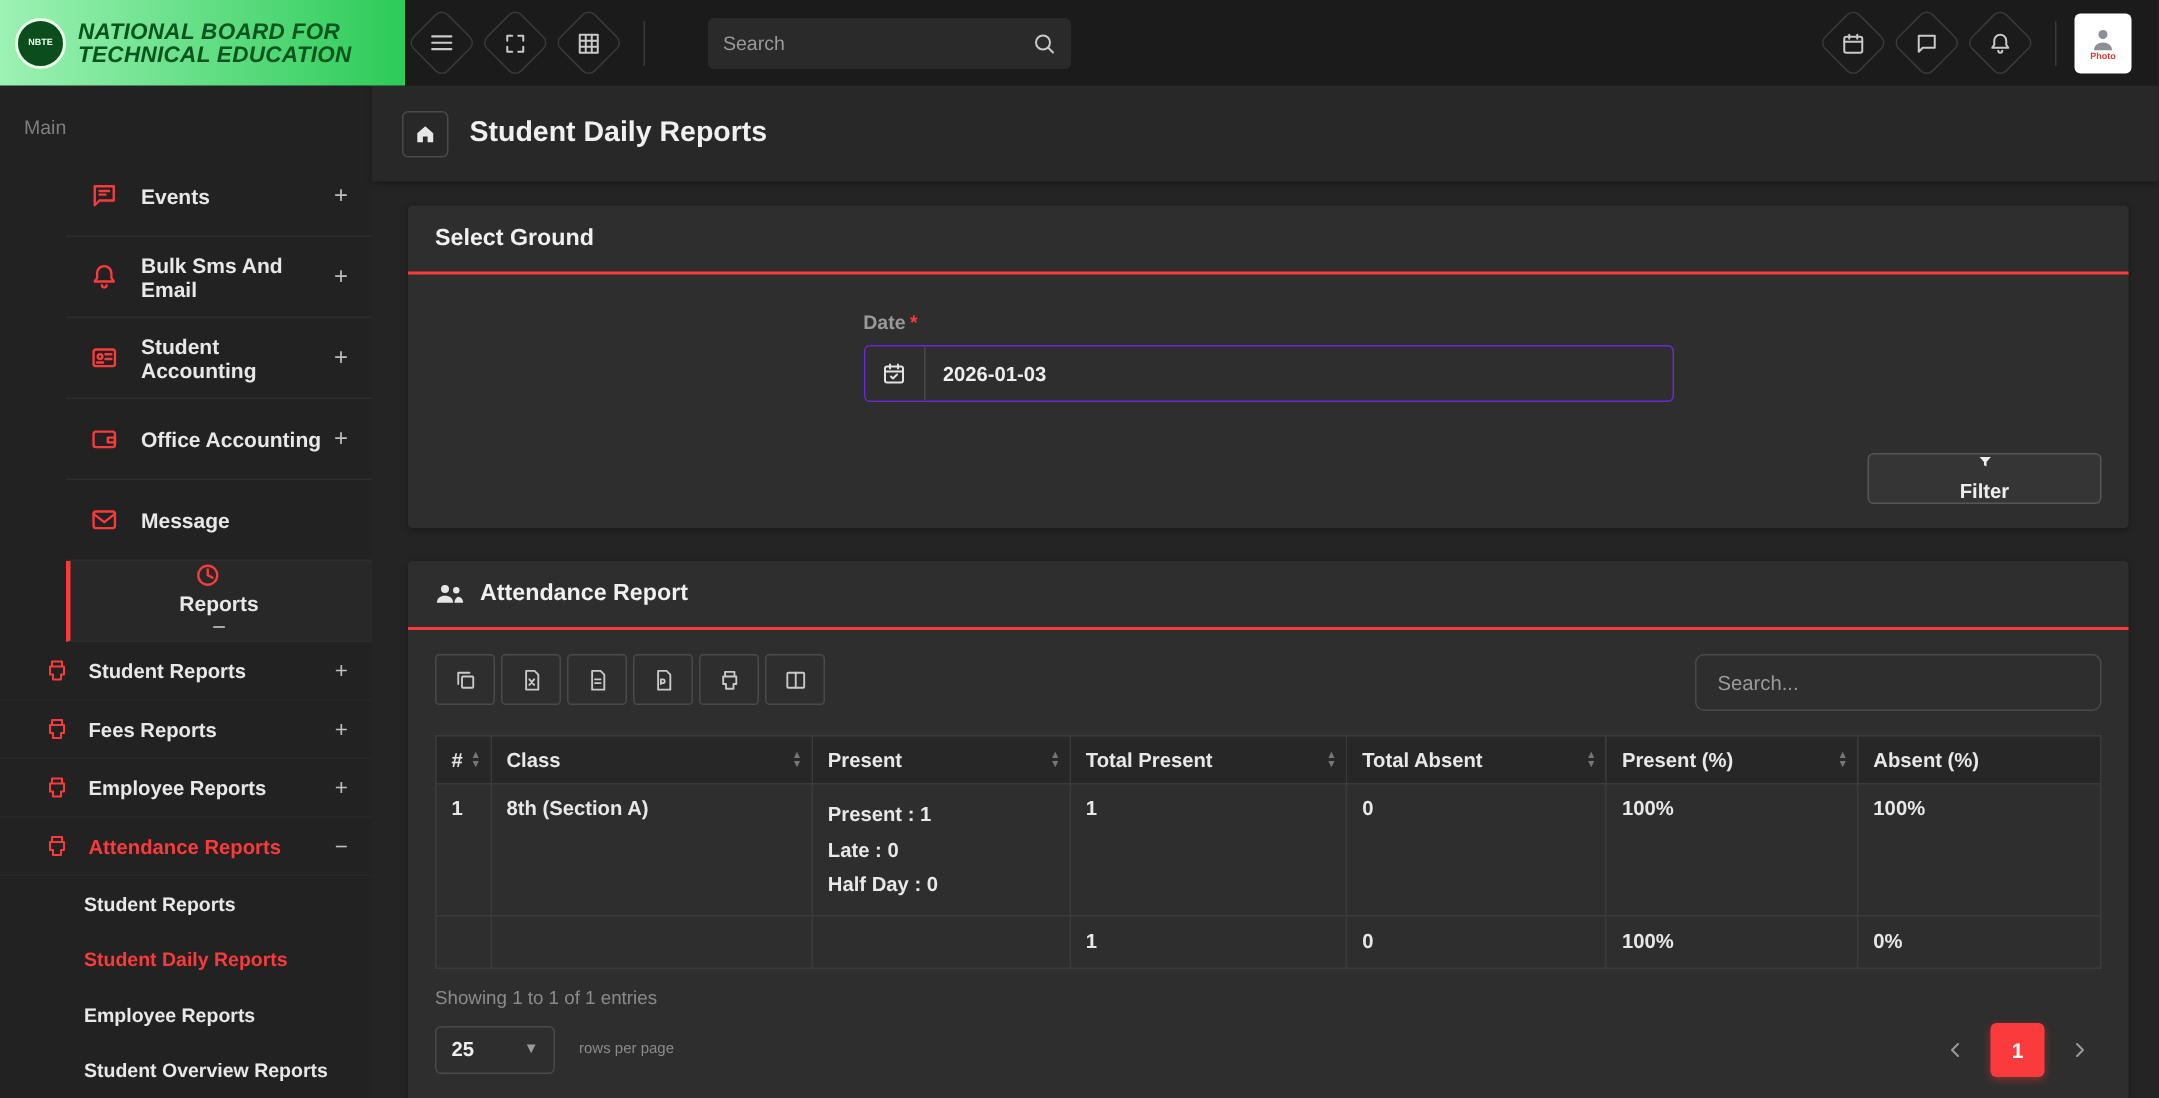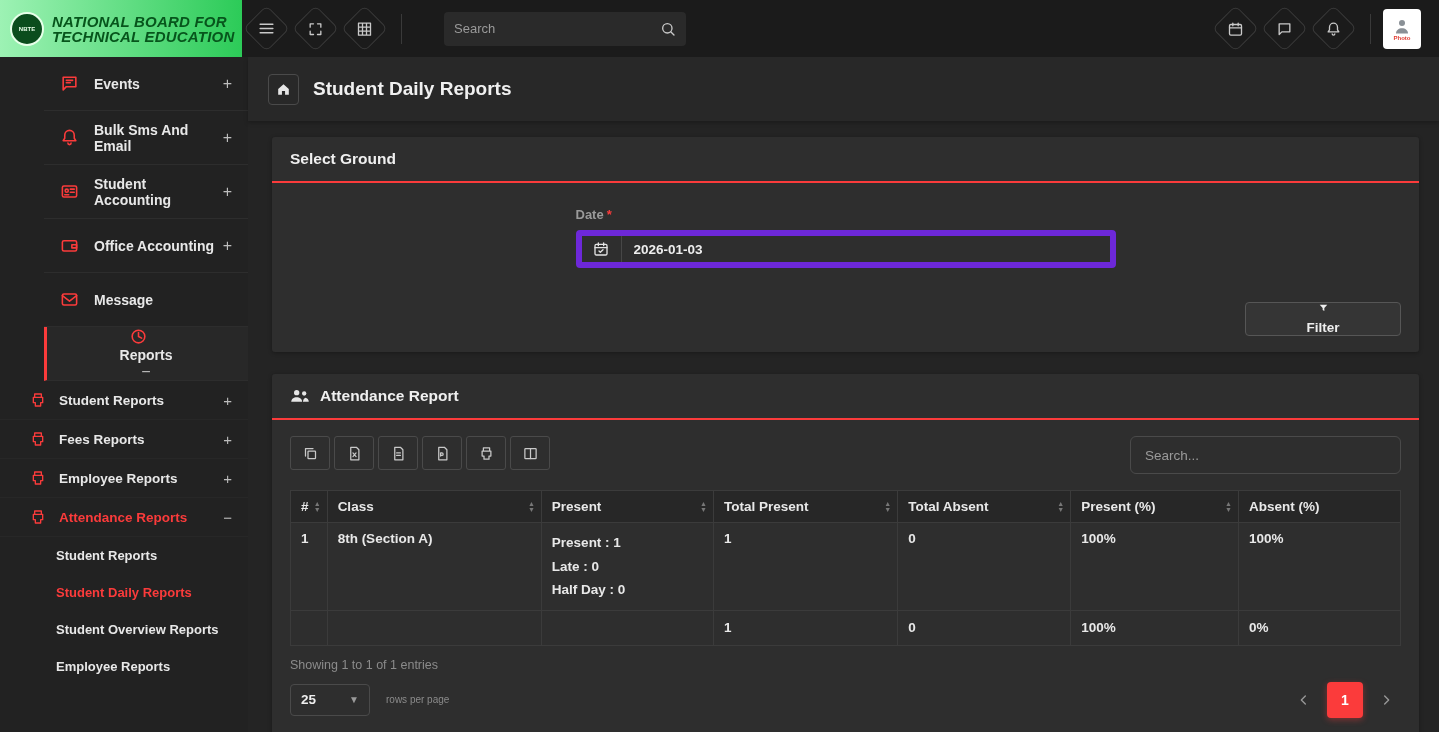--- a/index.html
+++ b/index.html
@@ -2,21 +2,21 @@
 <html><head>
 <meta charset="utf-8">
 <style>
   * { margin:0; padding:0; box-sizing:border-box; }
   html,body { width:1439px; height:732px; overflow:hidden; background:#242424;
     font-family:"Liberation Sans","DejaVu Sans",sans-serif; }
 
   
   .topbar { position:absolute; top:0; left:0; width:1439px; height:57px; background:#1b1b1b;
     display:flex; align-items:center; z-index:20; }
-  .logo { width:242px; height:57px; background:linear-gradient(90deg,#9df2b4,#2ccb58);
+  .logo { width:270px; height:57px; background:linear-gradient(90deg,#9df2b4,#2ccb58);
     display:flex; align-items:center; padding-left:10px; gap:8px; flex:0 0 auto; }
   .seal { width:34px; height:34px; border-radius:50%; background:#0b4d1d; border:2px solid #e7ffe9;
     color:#eaffea; font-size:6px; font-weight:700; display:flex; align-items:center; justify-content:center; }
   .logo-text { font-weight:700; font-style:italic; color:#07551c; font-size:15px; line-height:15px;
     letter-spacing:.2px; white-space:nowrap; }
   .dico { width:33px; height:33px; border:1px solid #3a3a3a; border-radius:6px; transform:rotate(45deg);
     display:flex; align-items:center; justify-content:center; margin:0 8px; cursor:pointer; flex:0 0 auto; }
   .dico svg { transform:rotate(-45deg); }
   .icon { stroke:#c9c9c9; fill:none; stroke-width:2; stroke-linecap:round; stroke-linejoin:round; }
   .tb-sep { width:1px; height:30px; background:#3a3a3a; margin:0 12px; }
@@ -63,21 +63,21 @@
   .content { padding:16px 20px 0 24px; }
   .card { background:#2e2e2e; border-radius:3px; box-shadow:0 1px 4px rgba(0,0,0,.3); margin-bottom:22px; }
   .card-head { padding:13px 18px; border-bottom:2px solid #fb3b3b; display:flex; align-items:center; gap:10px; }
   .card-head .ct { color:#f0f0f0; font-weight:700; font-size:15.5px; }
 
   
   .filter-body { padding:24px 18px 16px; }
   .form-center { width:540px; margin:0 auto; }
   .fl { color:#9a9a9a; font-weight:700; font-size:13px; margin-bottom:8px; }
   .fl .req { color:#fb3b3b; margin-left:3px; }
-  .input-group { display:flex; height:38px; border:6px solid #6d28d9; border-radius:4px; overflow:hidden; }
+  .input-group { display:flex; height:38px; border:1px solid #6d28d9; border-radius:4px; overflow:hidden; }
   .ig-icon { width:40px; border-right:1px solid #474747; display:flex; align-items:center; justify-content:center;
     cursor:pointer; background:#2e2e2e; }
   .input-group input { flex:1; background:transparent; border:0; outline:none; color:#eee; font-weight:700;
     font-size:13.5px; padding:0 12px; font-family:inherit; }
   .filter-actions { display:flex; justify-content:flex-end; margin-top:34px; }
   .btn-filter { min-width:156px; height:34px; background:#353535; border:1px solid #565656; border-radius:4px;
     color:#eee; font-weight:700; font-size:13.5px; display:flex; align-items:center; justify-content:center;
     gap:7px; cursor:pointer; font-family:inherit;flex-direction:column; }
 
   
@@ -172,20 +172,21 @@
   <div class="avatar">
     <svg width="20" height="18" viewBox="0 0 24 24">
       <circle cx="12" cy="8" r="4" fill="#8a9096"></circle>
         <path d="M4 22c0-4.4 3.6-7 8-7s8 2.6 8 7z" fill="#8a9096"></path>
     </svg>
     <span class="photo-label">Photo</span>
   </div>
 </header>
 
 <aside class="sidebar">
+  <div class="side-label">Main</div>
 
   <div class="s-item">
     <span class="s-ic"><svg class="icon" width="19" height="19" viewBox="0 0 24 24">
           <path d="M4 4h16v12H8l-4 4z"></path>
           <path d="M8 8h8M8 11h5"></path>
         </svg></span>
     <span class="lbl">Events</span>
     <span class="tgl">+</span>
   </div>
   <div class="s-item">
@@ -258,24 +259,24 @@
     <span class="tgl">−</span>
   </div>
 
   <div class="s-sub2">
     <span class="lbl">Student Reports</span>
   </div>
   <div class="s-sub2 active">
     <span class="lbl">Student Daily Reports</span>
   </div>
   <div class="s-sub2">
+    <span class="lbl">Employee Reports</span>
+  </div>
+  <div class="s-sub2">
     <span class="lbl">Student Overview Reports</span>
-  </div>
-  <div class="s-sub2">
-    <span class="lbl">Employee Reports</span>
   </div>
 </aside>
 
 <main class="main">
   <div class="crumb">
     <span class="home-box">
       <svg width="15" height="15" viewBox="0 0 24 24">
         <path d="M3.5 11 12 3.5 20.5 11V20.5H14.5V14.5H9.5V20.5H3.5Z" fill="#e6e6e6"></path>
       </svg>
     </span>

